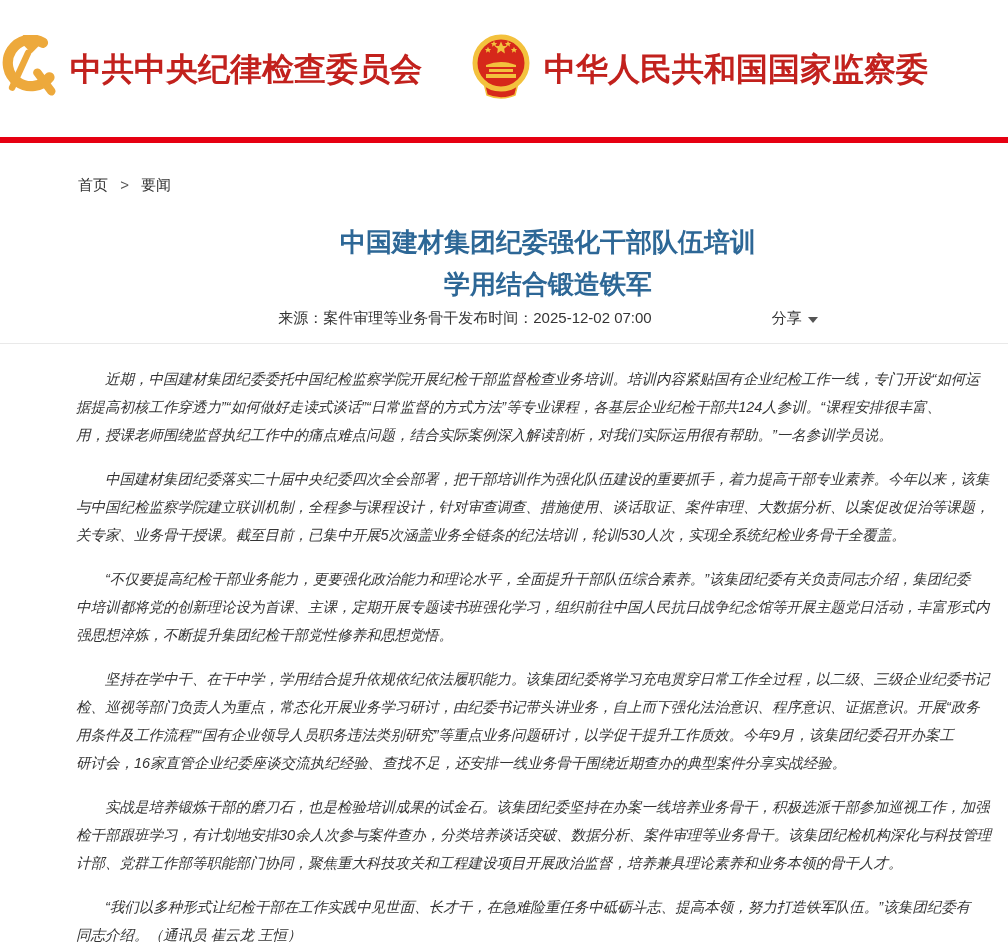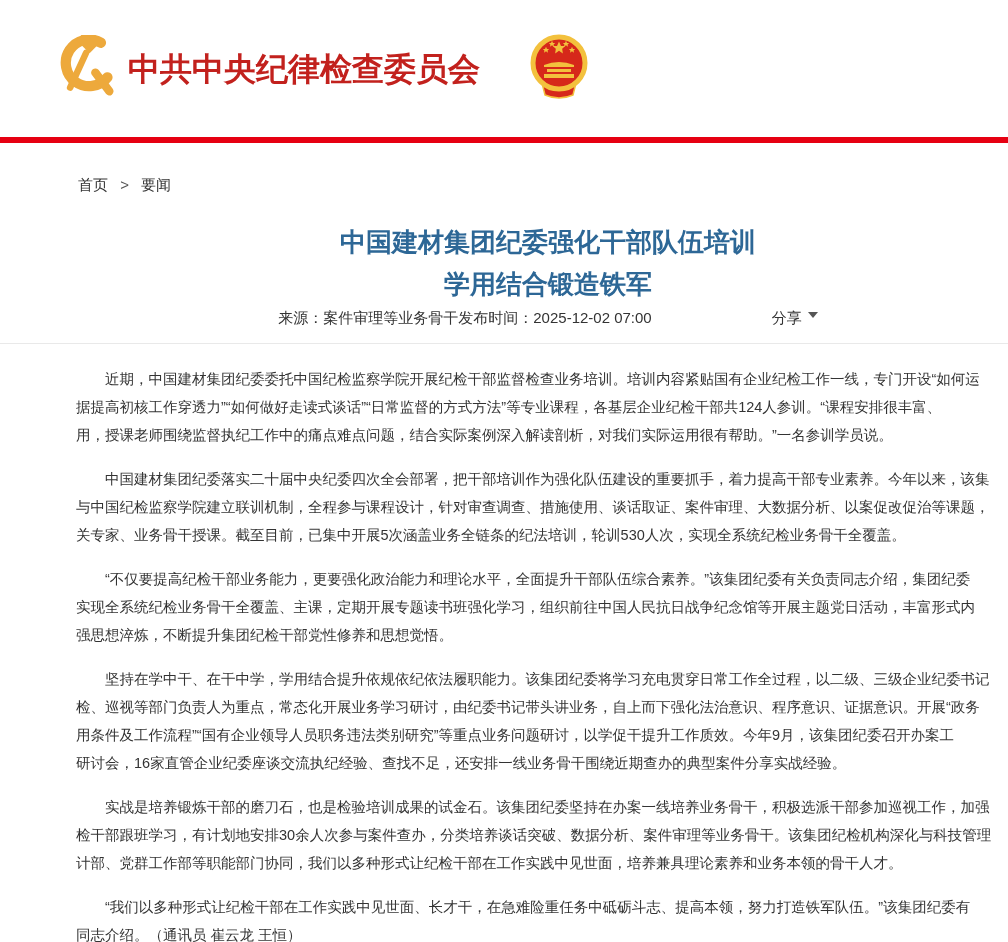--- a/index.html
+++ b/index.html
@@ -4,21 +4,21 @@
 <style>
   html,body{margin:0;padding:0;}
   body{
     width:1008px;height:942px;overflow:hidden;background:#fff;
     font-family:"Liberation Sans","DejaVu Sans",sans-serif;
     color:#333;
   }
   
   .site-header{
     height:137px;background:#fff;display:flex;align-items:center;
-    padding-left:58px;white-space:nowrap;overflow:visible;
+    white-space:nowrap;overflow:visible;
   }
   .org{display:flex;align-items:center;text-decoration:none;cursor:pointer;}
   .org .emblem{flex:0 0 auto;}
   .org .org-name{
     font-size:32px;font-weight:bold;color:#c2211d;letter-spacing:0;
     margin-left:14px;line-height:1;
   }
   .org2{margin-left:50px;}
   .red-divider{height:6px;background:#e60012;width:1008px;}
   
@@ -31,30 +31,30 @@
   .article-title{
     width:940px;margin:26px 0 0 78px;text-align:center;
     font-size:26px;font-weight:bold;color:#2d6796;line-height:42px;
   }
   .article-meta{
     width:940px;margin:4px 0 0 78px;display:flex;justify-content:center;
     align-items:center;font-size:15px;color:#333;padding-bottom:15px;
   }
   .meta-sep-line{width:1008px;border-bottom:1px solid #e9e9e9;}
   .meta-time{}
-  .share-button{margin-left:120px;display:flex;cursor:pointer;}
+  .share-button{margin-left:120px;display:flex;align-items:center;cursor:pointer;}
   .caret{
     display:inline-block;width:0;height:0;margin-left:6px;margin-top:3px;
     border:5px solid transparent;border-top:6px solid #555;border-bottom:0;
   }
   
   .article-body{
     margin:21px 0 0 76px;font-size:14.5px;color:#333;
   }
-  .para{margin:0 0 16px 0;line-height:28px;}
+  .para{margin:0 0 16px 0;line-height:28px;font-style:italic;}
   .para .line{white-space:nowrap;height:28px;}
   .para .line.first{text-indent:29px;}
 </style>
 </head>
 <body>
 
 <div class="site-header">
   <div class="org org1">
     <span class="emblem">
       <svg width="56" height="64" viewBox="0 0 60 68">
@@ -82,20 +82,21 @@
         <use href="#star" transform="translate(22 11) scale(0.55)"></use>
         <use href="#star" transform="translate(36 11) scale(0.55)"></use>
         <use href="#star" transform="translate(42 17) scale(0.55)"></use>
         <g fill="#f3c13d">
           <path d="M14 32 Q29 26 44 32 L44 34 L14 34 Z"></path>
           <rect x="17" y="36" width="24" height="3"></rect>
           <rect x="14" y="41" width="30" height="4"></rect>
         </g>
       </svg>
     </span>
+    <span class="org-name">中华人民共和国国家监察委</span>
   </div>
 </div>
 <div class="red-divider"></div>
 
 <div class="breadcrumb">
   <span class="crumb">首页</span>
   <span class="sep">&gt;</span>
   <span class="crumb">要闻</span>
 </div>
 
@@ -124,31 +125,31 @@
       <div class="line">据提高初核工作穿透力”“如何做好走读式谈话”“日常监督的方式方法”等专业课程，各基层企业纪检干部共124人参训。“课程安排很丰富、</div>
       <div class="line">用，授课老师围绕监督执纪工作中的痛点难点问题，结合实际案例深入解读剖析，对我们实际运用很有帮助。”一名参训学员说。</div>
     </div>
     <div class="para">
       <div class="line first">中国建材集团纪委落实二十届中央纪委四次全会部署，把干部培训作为强化队伍建设的重要抓手，着力提高干部专业素养。今年以来，该集</div>
       <div class="line">与中国纪检监察学院建立联训机制，全程参与课程设计，针对审查调查、措施使用、谈话取证、案件审理、大数据分析、以案促改促治等课题，</div>
       <div class="line">关专家、业务骨干授课。截至目前，已集中开展5次涵盖业务全链条的纪法培训，轮训530人次，实现全系统纪检业务骨干全覆盖。</div>
     </div>
     <div class="para">
       <div class="line first">“不仅要提高纪检干部业务能力，更要强化政治能力和理论水平，全面提升干部队伍综合素养。”该集团纪委有关负责同志介绍，集团纪委</div>
-      <div class="line">实现全系统纪检业务骨干全覆盖、主课，定期开展专题读书班强化学习，组织前往中国人民抗日战争纪念馆等开展主题党日活动，丰富形式内</div>
+      <div class="line">中培训都将党的创新理论设为首课、主课，定期开展专题读书班强化学习，组织前往中国人民抗日战争纪念馆等开展主题党日活动，丰富形式内</div>
       <div class="line">强思想淬炼，不断提升集团纪检干部党性修养和思想觉悟。</div>
     </div>
     <div class="para">
       <div class="line first">坚持在学中干、在干中学，学用结合提升依规依纪依法履职能力。该集团纪委将学习充电贯穿日常工作全过程，以二级、三级企业纪委书记</div>
       <div class="line">检、巡视等部门负责人为重点，常态化开展业务学习研讨，由纪委书记带头讲业务，自上而下强化法治意识、程序意识、证据意识。开展“政务</div>
       <div class="line">用条件及工作流程”“国有企业领导人员职务违法类别研究”等重点业务问题研讨，以学促干提升工作质效。今年9月，该集团纪委召开办案工</div>
       <div class="line">研讨会，16家直管企业纪委座谈交流执纪经验、查找不足，还安排一线业务骨干围绕近期查办的典型案件分享实战经验。</div>
     </div>
     <div class="para">
       <div class="line first">实战是培养锻炼干部的磨刀石，也是检验培训成果的试金石。该集团纪委坚持在办案一线培养业务骨干，积极选派干部参加巡视工作，加强</div>
       <div class="line">检干部跟班学习，有计划地安排30余人次参与案件查办，分类培养谈话突破、数据分析、案件审理等业务骨干。该集团纪检机构深化与科技管理</div>
-      <div class="line">计部、党群工作部等职能部门协同，我们以多种形式让纪检干部在工作实践中见世面，培养兼具理论素养和业务本领的骨干人才。</div>
+      <div class="line">计部、党群工作部等职能部门协同，聚焦重大科技攻关和工程建设项目开展政治监督，培养兼具理论素养和业务本领的骨干人才。</div>
     </div>
     <div class="para">
       <div class="line first">“我们以多种形式让纪检干部在工作实践中见世面、长才干，在急难险重任务中砥砺斗志、提高本领，努力打造铁军队伍。”该集团纪委有</div>
       <div class="line">同志介绍。（通讯员 崔云龙 王恒）</div>
     </div>
   </div>
 
 </body></html>

